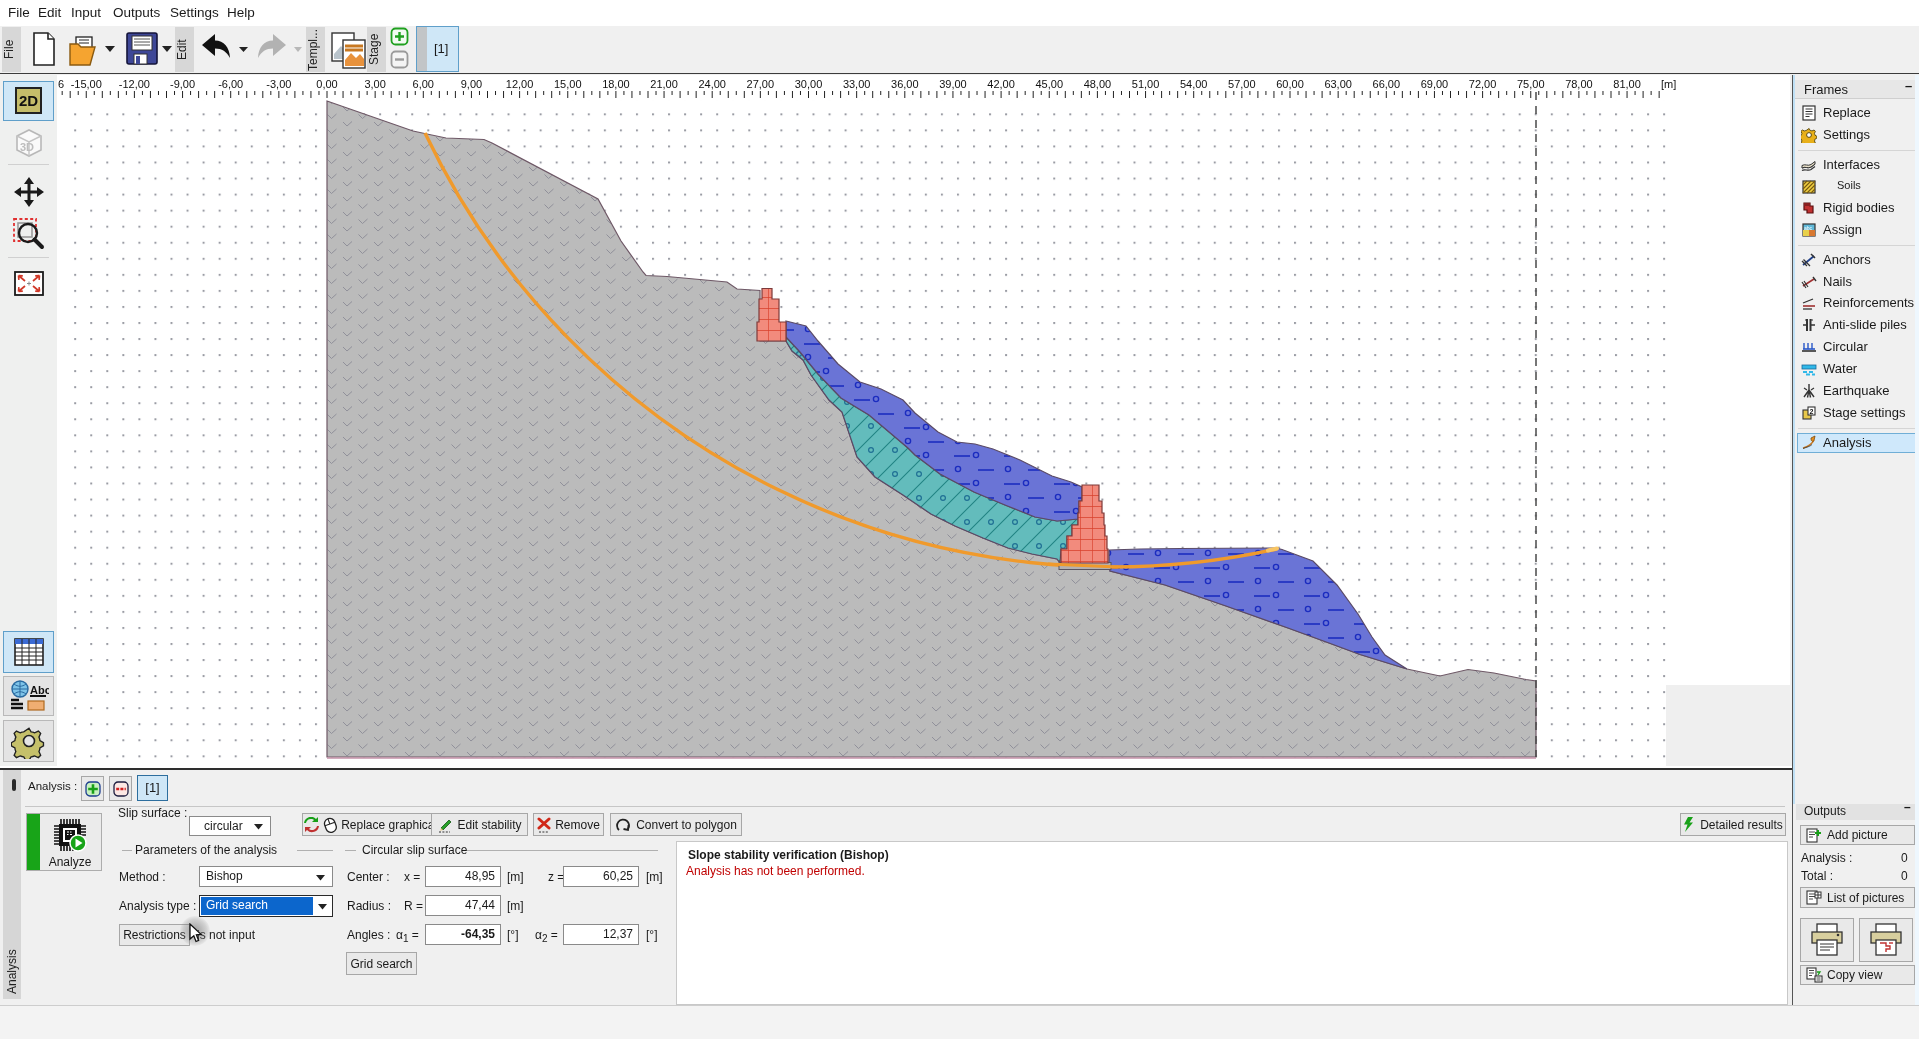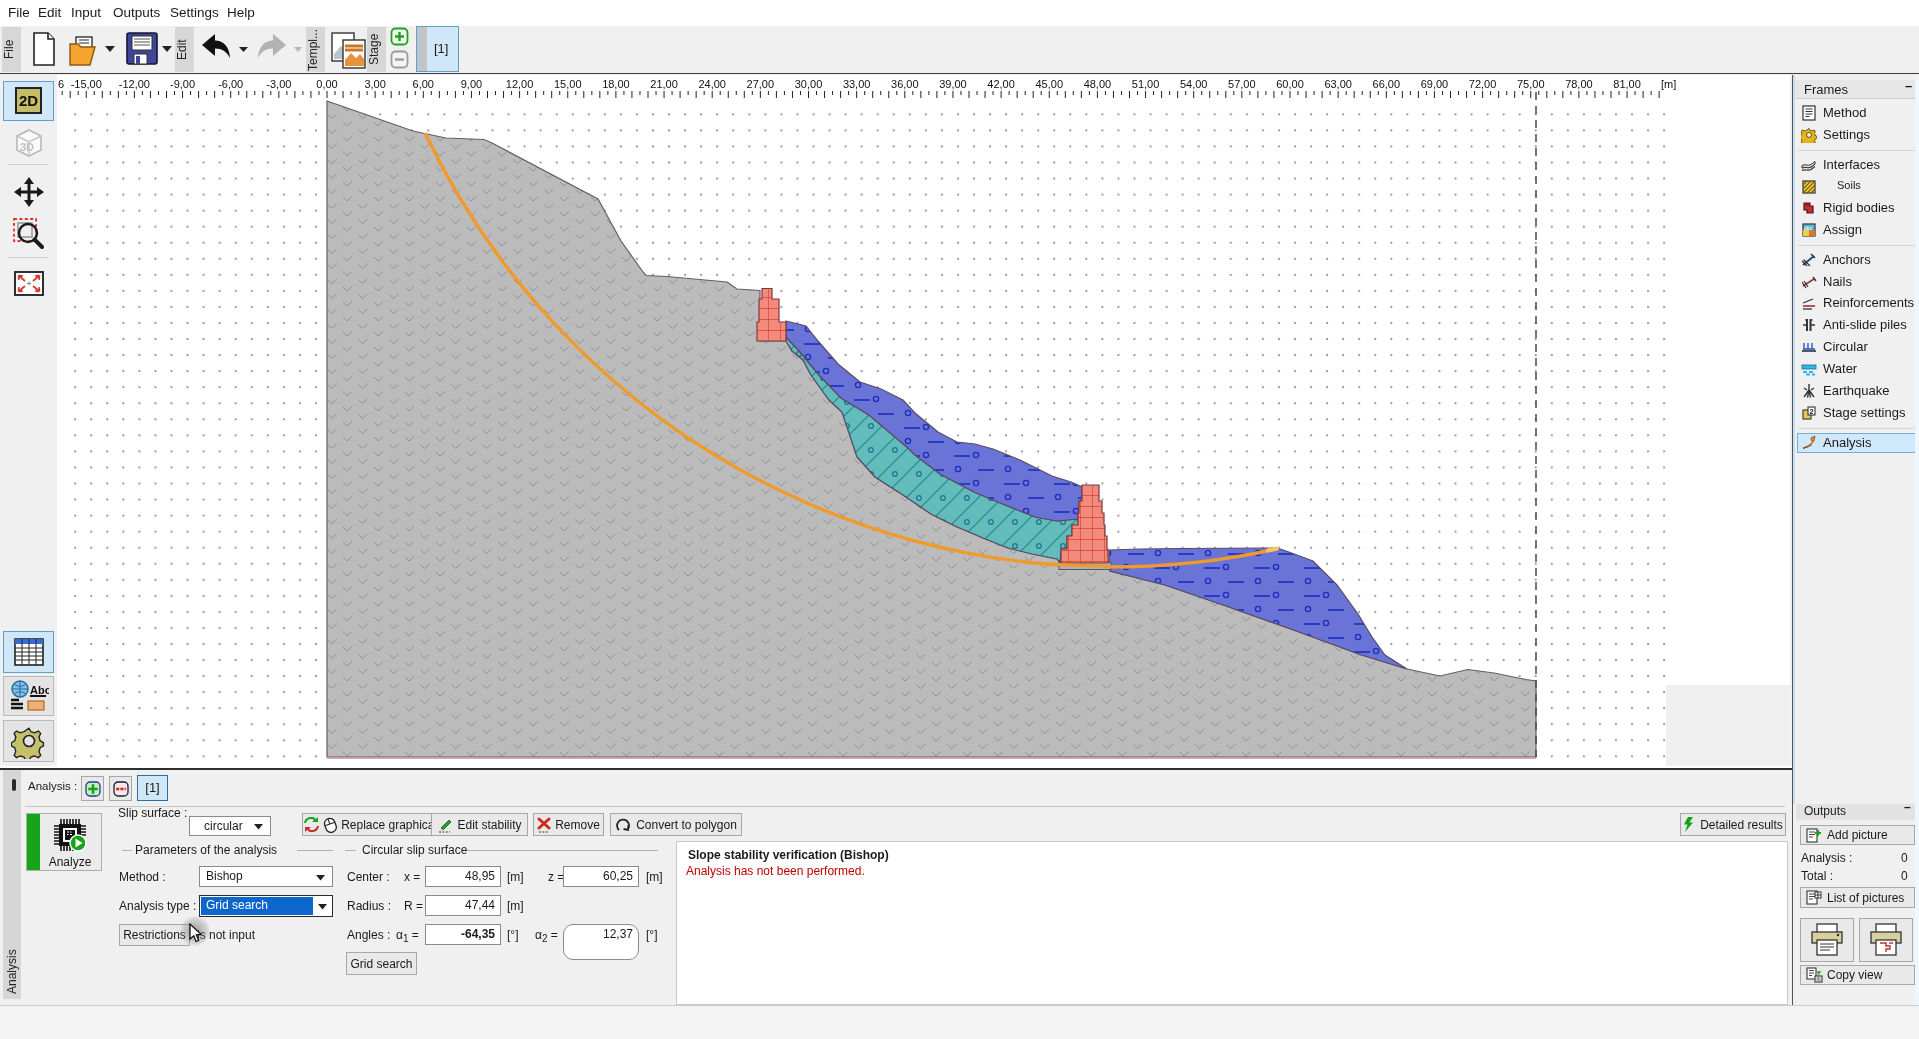--- a/index.html
+++ b/index.html
@@ -476,21 +476,21 @@
  <div id="frameitems"></div>
  <div class="abs" style="left:5px;top:75px;width:118px;height:1px;background:#d5d5d5;"></div>
  <div class="abs" style="left:5px;top:170px;width:118px;height:1px;background:#d5d5d5;"></div>
  <div class="abs" style="left:5px;top:353px;width:118px;height:1px;background:#d5d5d5;"></div>
  <div class="abs" style="left:4px;top:358px;width:120px;height:20px;background:#cfe8fb;border:1px solid #70aed6;"></div>
  <div id="frameicons" class="abs" style="left:0;top:0;">
       <svg class="abs" style="left:8px;top:30px" width="16" height="16" viewBox="0 0 16 16" xmlns="http://www.w3.org/2000/svg">
         <rect x="2" y="1" width="12" height="14" fill="#fff" stroke="#333" stroke-width="1.2"></rect>
         <path d="M4.5 4 h7 M4.5 6.5 h7 M4.5 9 h7 M4.5 11.5 h4" stroke="#333" stroke-width="1"></path>
       </svg>
-      <span class="abs" style="left:30px;top:30px;font-size:13px;">Method</span>
+      <span class="abs" style="left:30px;top:30px;font-size:13px;">Replace</span>
       <svg class="abs" style="left:8px;top:52px" width="16" height="16" viewBox="0 0 16 16" xmlns="http://www.w3.org/2000/svg">
         <path d="M8 1 l1.2 2.1 a5 5 0 0 1 1.9 0.5 l2.2 -1 l1.4 1.4 l-1 2.2 a5 5 0 0 1 0.5 1.9 l2.1 1.2 l0 1.9 l-2.1 1.2 a5 5 0 0 1 -0.5 1.9 l1 2.2 l-1.4 1.4 l-2.2 -1 a5 5 0 0 1 -1.9 0.5 l-1.2 2.1 l-1.9 0 l-1.2 -2.1 a5 5 0 0 1 -1.9 -0.5 l-2.2 1 l-1.4 -1.4 l1 -2.2 a5 5 0 0 1 -0.5 -1.9 l-2.1 -1.2 l0 -1.9 l2.1 -1.2 a5 5 0 0 1 0.5 -1.9 l-1 -2.2 l1.4 -1.4 l2.2 1 a5 5 0 0 1 1.9 -0.5 z" fill="#e8b019" stroke="#5a4a10" stroke-width="1" transform="scale(0.94) translate(0.6,0.6)"></path>
         <circle cx="8" cy="8" r="2.4" fill="#fff" stroke="#5a4a10"></circle>
       </svg>
       <span class="abs" style="left:30px;top:52px;font-size:13px;">Settings</span>
       <svg class="abs" style="left:8px;top:82px" width="16" height="16" viewBox="0 0 16 16" xmlns="http://www.w3.org/2000/svg">
         <path d="M1 11 c3 -2 6 1 9 -1 l4 -3" fill="none" stroke="#333" stroke-width="1.2"></path>
         <path d="M1 13.5 c3 -2 6 1 9 -1 l4 -3" fill="none" stroke="#333" stroke-width="1.2"></path>
         <path d="M1 8.5 c3 -2 6 1 9 -1 l4 -3 l0 2.5 l-4 3 c-3 2 -6 -1 -9 1 z" fill="#e8e0c8" stroke="#333" stroke-width="1"></path>
       </svg>
@@ -701,21 +701,21 @@
       <span class="abs" style="right:5px;top:2px;">47,44</span>
     </div>
  <span class="abs" style="left:507px;top:133px;">[m]</span>
  <span class="abs" style="left:347px;top:162px;">Angles :</span>
  <span class="abs" style="left:396px;top:162px;">α<sub style="font-size:10px">1</sub> =</span>
  <div class="abs field" style="left:425px;top:158px;width:76px;height:21px;font-weight:bold;">
       <span class="abs" style="right:5px;top:2px;">-64,35</span>
     </div>
  <span class="abs" style="left:507px;top:162px;">[°]</span>
  <span class="abs" style="left:535px;top:162px;">α<sub style="font-size:10px">2</sub> =</span>
- <div class="abs field" style="left:563px;top:158px;width:76px;height:36px;border-radius:10px;">
+ <div class="abs field" style="left:563px;top:158px;width:76px;height:21px;">
       <span class="abs" style="right:5px;top:2px;">12,37</span>
     </div>
  <span class="abs" style="left:646px;top:162px;">[°]</span>
  <div class="abs btn" style="left:346px;top:186px;width:71px;height:23px;">Grid search</div>
 
  <div class="abs" style="left:676px;top:75px;width:1112px;height:164px;background:#fff;border:1px solid #c8c8c8;">
    <span class="abs" style="left:11px;top:6px;font-weight:bold;">Slope stability verification (Bishop)</span>
    <span class="abs" style="left:9px;top:22px;color:#c00000;">Analysis has not been performed.</span>
  </div>
 </div>

